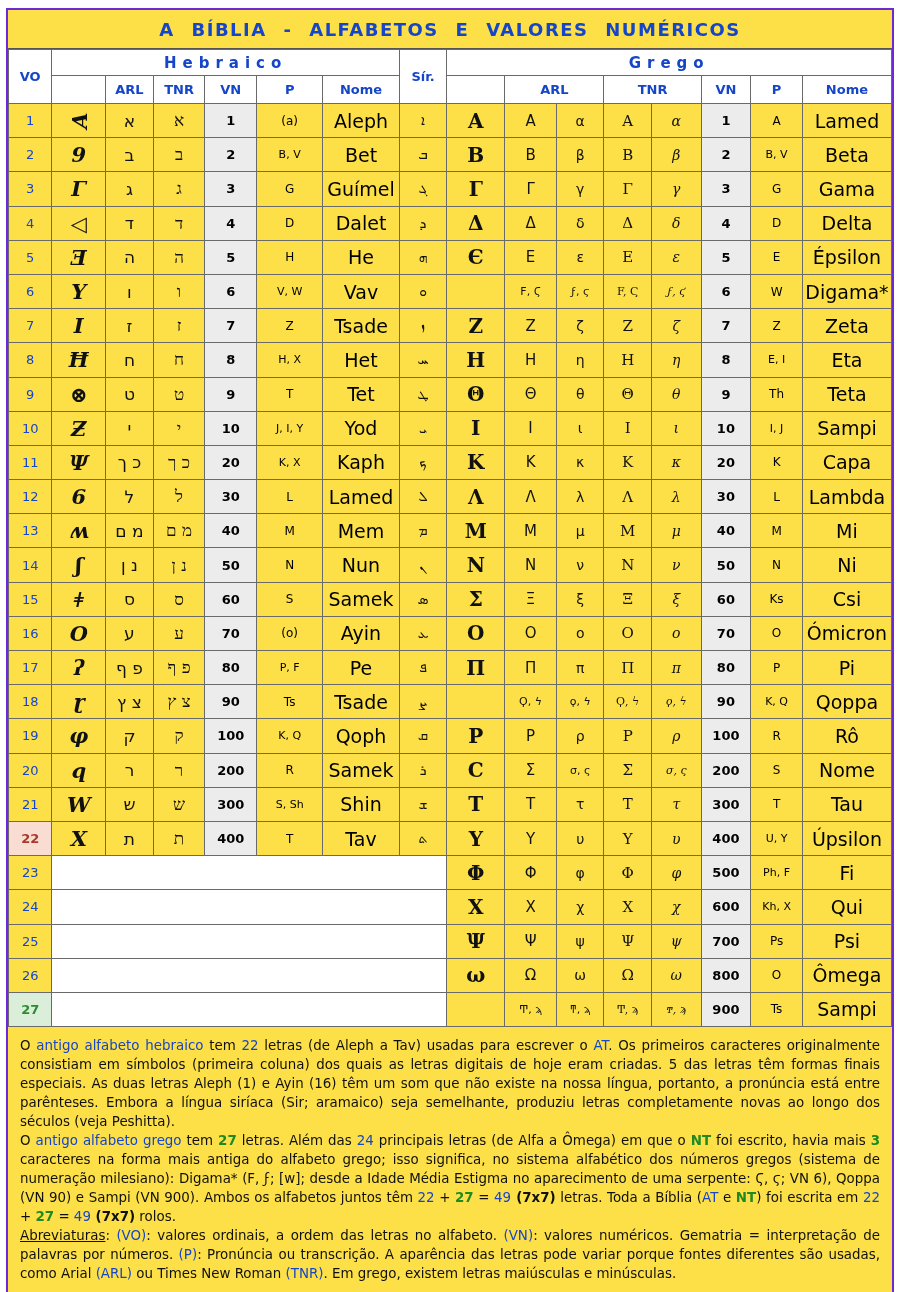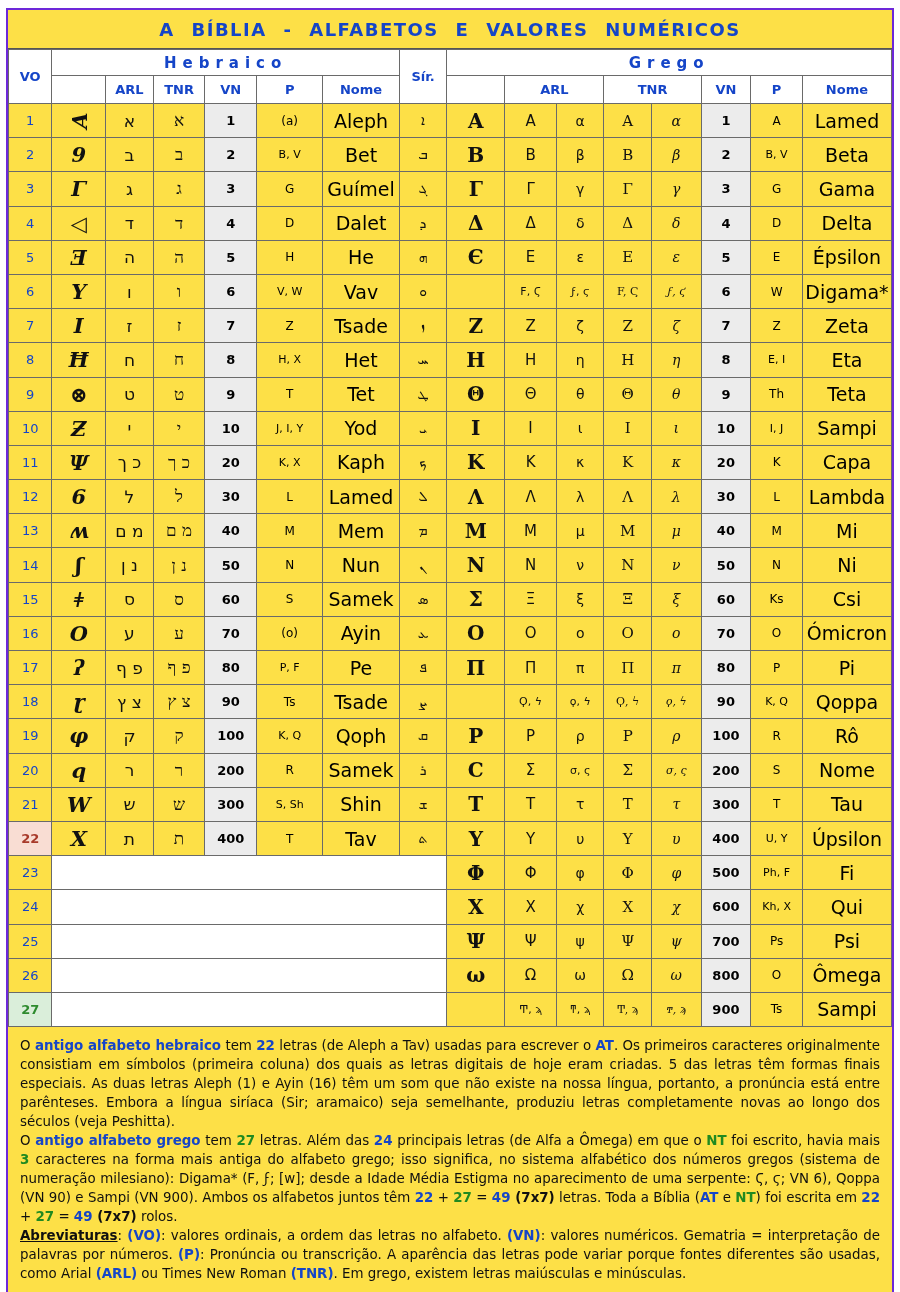--- a/index.html
+++ b/index.html
@@ -26,24 +26,24 @@
   .grk-anc { font-size:20px; font-weight:bold; font-family:"DejaVu Serif","Liberation Serif",serif; }
   .grk-arl { font-size:15px; }
   .grk-arl.low { font-size:14px; }
   .grk-tnr { font-size:15px; font-family:"DejaVu Serif","Liberation Serif",serif; }
   .grk-tnr.low { font-size:14px; font-style:italic; }
   .sm { font-size:11px !important; }
   .rot { display:inline-block; }
   .empty { background:#fff; }
   .footer { padding:9px 12px 10px 12px; font-size:13.4px; line-height:1.42; text-align:justify; color:#101010; }
   .footer p { margin:0; }
-  .seg-bb { color:#1545c8; font-weight:bold; }
+  .seg-bb { color:#1545c8; font-weight:normal; }
   .seg-bg { color:#208a20; font-weight:bold; }
   .seg-b { font-weight:bold; }
-  .seg-u { text-decoration:underline;font-weight:bold; }
+  .seg-u { text-decoration:underline; }
 </style>
 </head>
 <body>
 
 <div class="page">
 
   <div class="title">A BÍBLIA - ALFABETOS E VALORES NUMÉRICOS</div>
 
   <table>
     <colgroup>

